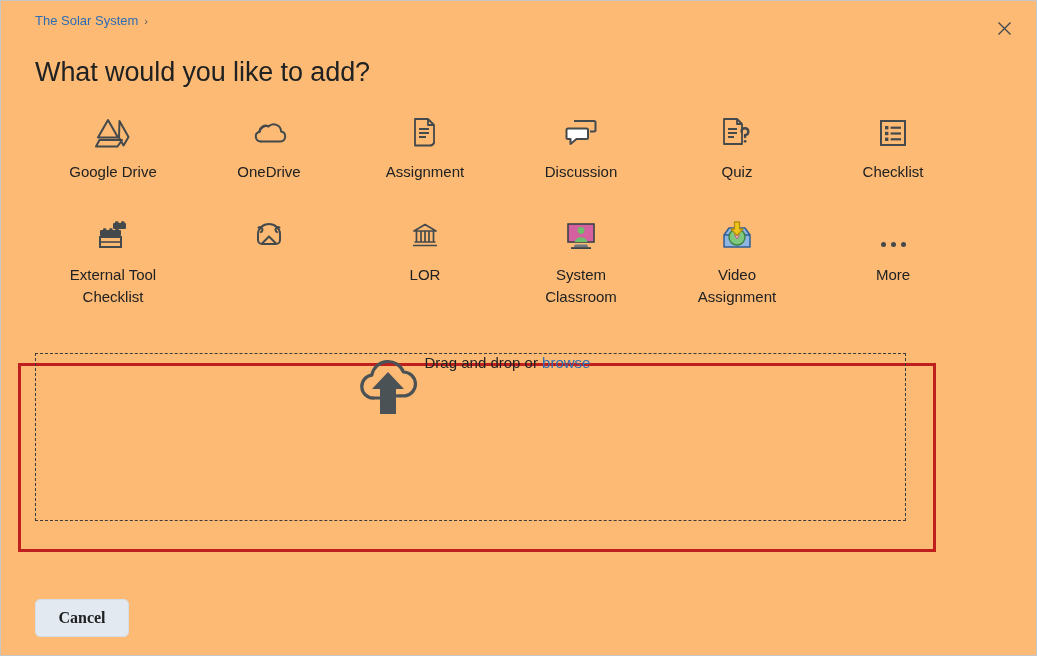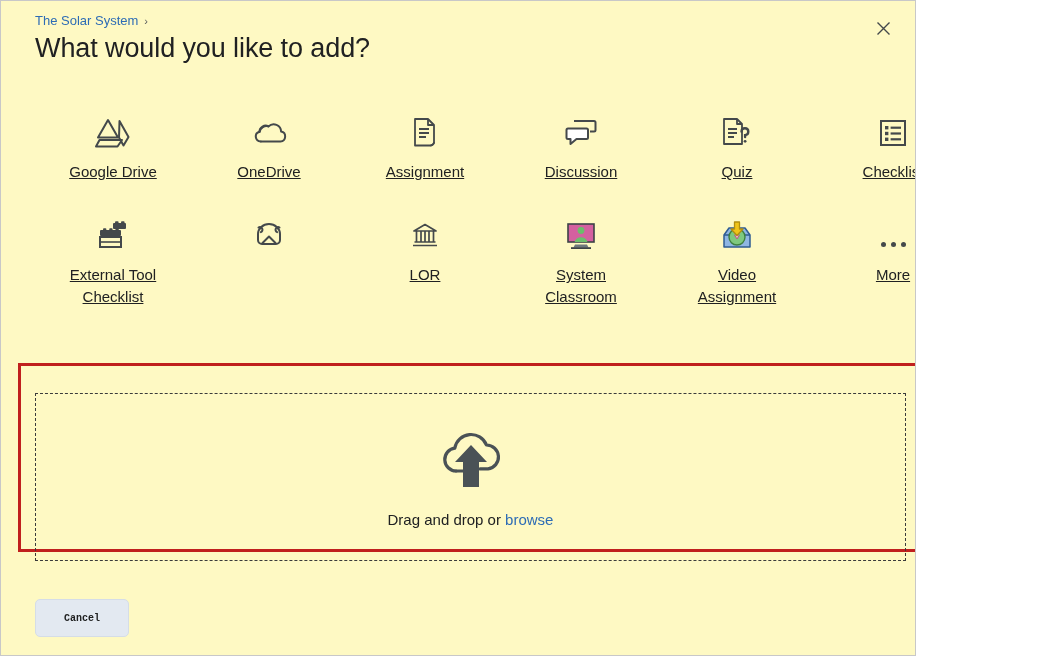--- a/index.html
+++ b/index.html
@@ -6,23 +6,23 @@
 
   html, body {
     width: 1037px;
     height: 656px;
     background: #ffffff;
     font-family: "Liberation Sans", sans-serif;
   }
 
   #page {
     position: relative;
-    width: 916px;
+    width: 1037px;
     height: 656px;
-    background: #fef9c3;
+    background: #fdba74;
     border: 1px solid #c8c8c8;
     overflow: hidden;
   }
 
   
   .breadcrumb {
     position: absolute;
     left: 34px;
     top: 12px;
     font-size: 13px;
@@ -31,21 +31,21 @@
     align-items: center;
     gap: 6px;
     white-space: nowrap;
   }
   .breadcrumb-link { color: #2d6cb5; text-decoration: none; }
   .breadcrumb-chevron { color: #565a5c; font-size: 11px; }
 
   .page-title {
     position: absolute;
     left: 34px;
-    top: 32px;
+    top: 56px;
     font-size: 27px;
     font-weight: 400;
     color: #202122;
     letter-spacing: -0.1px;
   }
 
   .close-btn {
     position: absolute;
     right: 18px;
     top: 13px;
@@ -83,21 +83,20 @@
     align-items: center;
     justify-content: center;
     margin-bottom: 8px;
   }
   .grid-label {
     font-size: 15px;
     color: #202122;
     text-align: center;
     line-height: 1.42;
     max-width: 118px;
-    text-decoration: underline;
   }
   .dots {
     display: flex;
     gap: 5px;
     align-items: center;
     height: 40px;
     padding-top: 16px;
   }
   .dots span {
     width: 5px; height: 5px; border-radius: 50%;
@@ -110,27 +109,25 @@
     position: absolute;
     left: 17px;
     top: 362px;
     width: 918px;
     height: 189px;
     border: 3px solid #c0201d;
   }
   .dropzone {
     position: absolute;
     left: 34px;
-    top: 392px;
+    top: 352px;
     width: 871px;
     height: 168px;
     border: 1px dashed #3b3b3b;
     display: flex;
-    flex-direction: column;
-    align-items: center;
     justify-content: center;
     cursor: pointer;
   }
   .cloud-icon { margin-bottom: 14px; }
   .dz-text {
     font-size: 15px;
     color: #202122;
   }
   .dz-link { color: #2d6cb5; text-decoration: none; cursor: pointer; }
 
@@ -144,22 +141,22 @@
 
   .cancel-btn {
     position: absolute;
     left: 34px;
     top: 598px;
     width: 94px;
     height: 38px;
     background: #e3e9f1;
     border: 1px solid #d5dde7;
     border-radius: 5px;
-    font-family: Liberation Mono, monospace;
-    font-size: 10px;
+    font-family: Liberation Serif, serif;
+    font-size: 16px;
     font-weight: bold;
     color: #202122;
     cursor: pointer;
   }
 </style>
 </head>
 <body>
 
 <div id="page">
 

